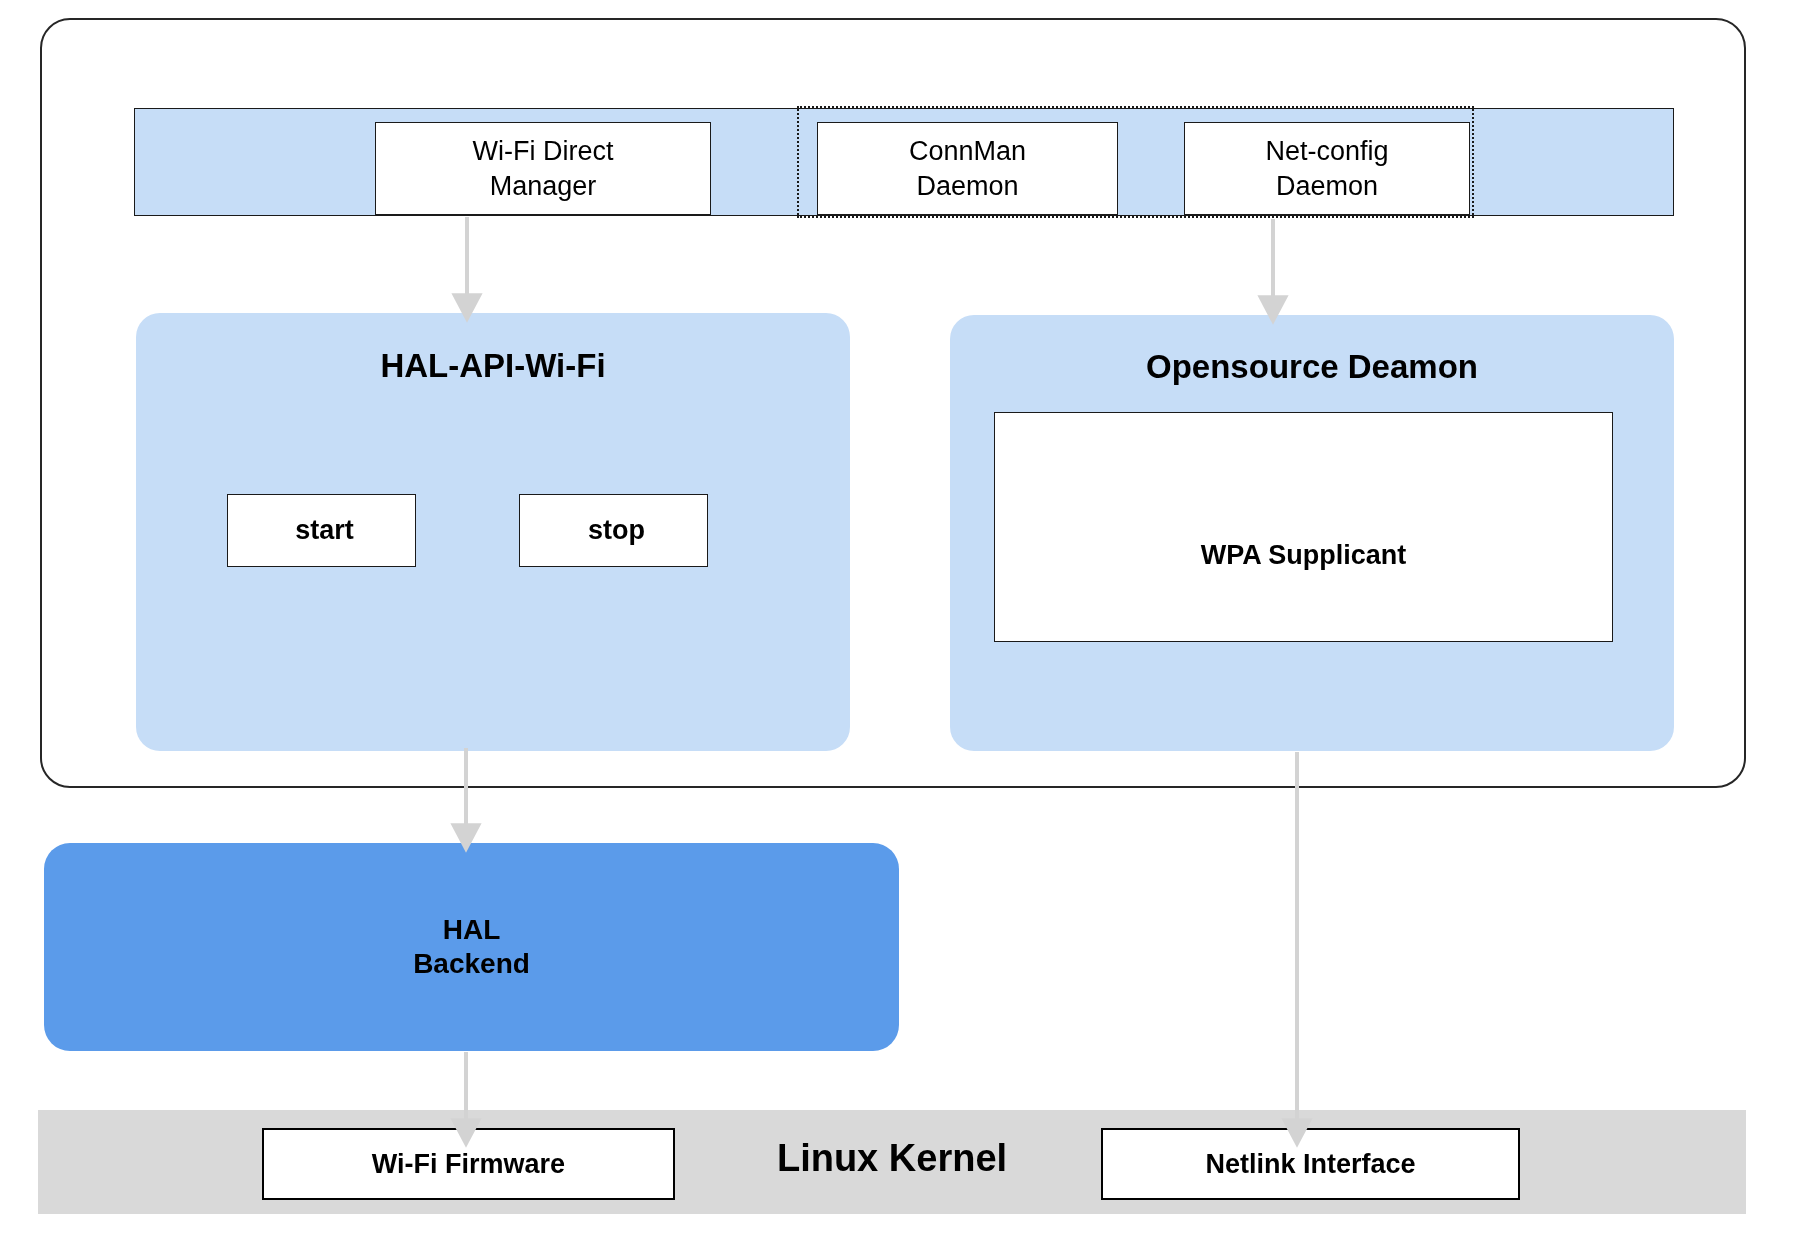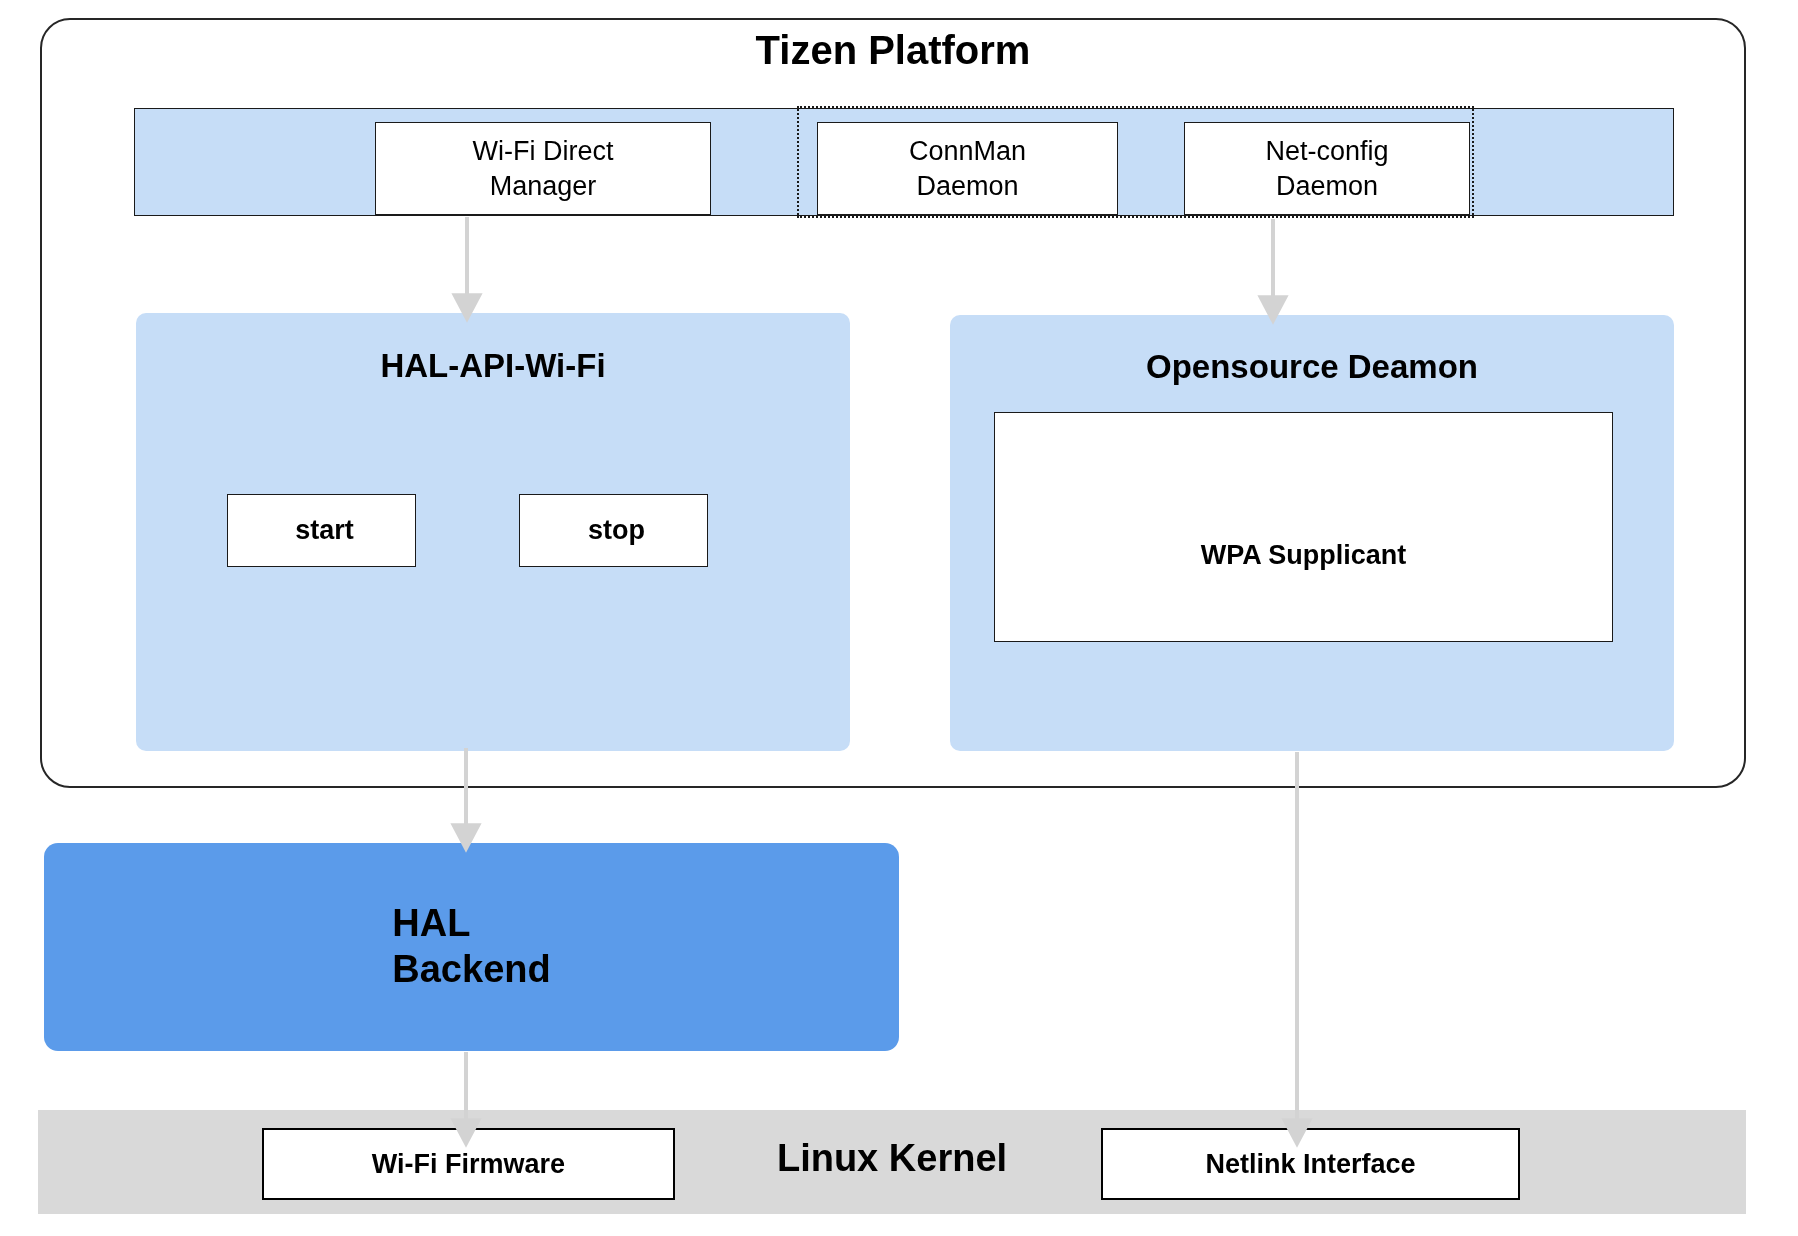--- a/index.html
+++ b/index.html
@@ -78,21 +78,21 @@
     white-space: pre-line;
   }
   .svc-wifi-direct { left: 375px; top: 122px; width: 336px; height: 93px; }
   .svc-connman     { left: 817px; top: 122px; width: 301px; height: 93px; }
   .svc-netconfig   { left: 1184px; top: 122px; width: 286px; height: 93px; }
 
   
   .panel {
     position: absolute;
     background: #c6ddf7;
-    border-radius: 10px;
+    border-radius: 24px;
   }
   .panel-hal-api { left: 136px; top: 313px; width: 714px; height: 438px; }
   .panel-opensrc { left: 950px; top: 315px; width: 724px; height: 436px; }
 
   .panel-title {
     position: absolute;
     width: 100%;
     text-align: center;
     font-size: 33px;
     font-weight: bold;
@@ -139,25 +139,26 @@
   }
 
   
   .hal-backend {
     position: absolute;
     left: 44px;
     top: 843px;
     width: 855px;
     height: 208px;
     background: #5b9bea;
-    border-radius: 14px;
-    display: flex;
-    align-items: center;
-    justify-content: center;
-    font-size: 38px;
+    border-radius: 26px;
+    display: flex;
+    align-items: center;
+    justify-content: center;
+    text-align: center;
+    font-size: 28px;
     font-weight: bold;
     line-height: 1.2;
     color: #000000;
     white-space: pre-line;
   }
 
   
   .kernel-bar {
     position: absolute;
     left: 38px;
@@ -199,21 +200,20 @@
     height: 1236px;
     pointer-events: none;
   }
 </style>
 </head>
 <body>
 
 <div id="stage">
 
   <div class="platform-frame"></div>
-  <div class="platform-title">Tizen Platform</div>
 
   <div class="top-strip"></div>
   <div class="dotted-group"></div>
 
   <div class="svc-box svc-wifi-direct">Wi-Fi Direct
 Manager</div>
   <div class="svc-box svc-connman">ConnMan
 Daemon</div>
   <div class="svc-box svc-netconfig">Net-config
 Daemon</div>

